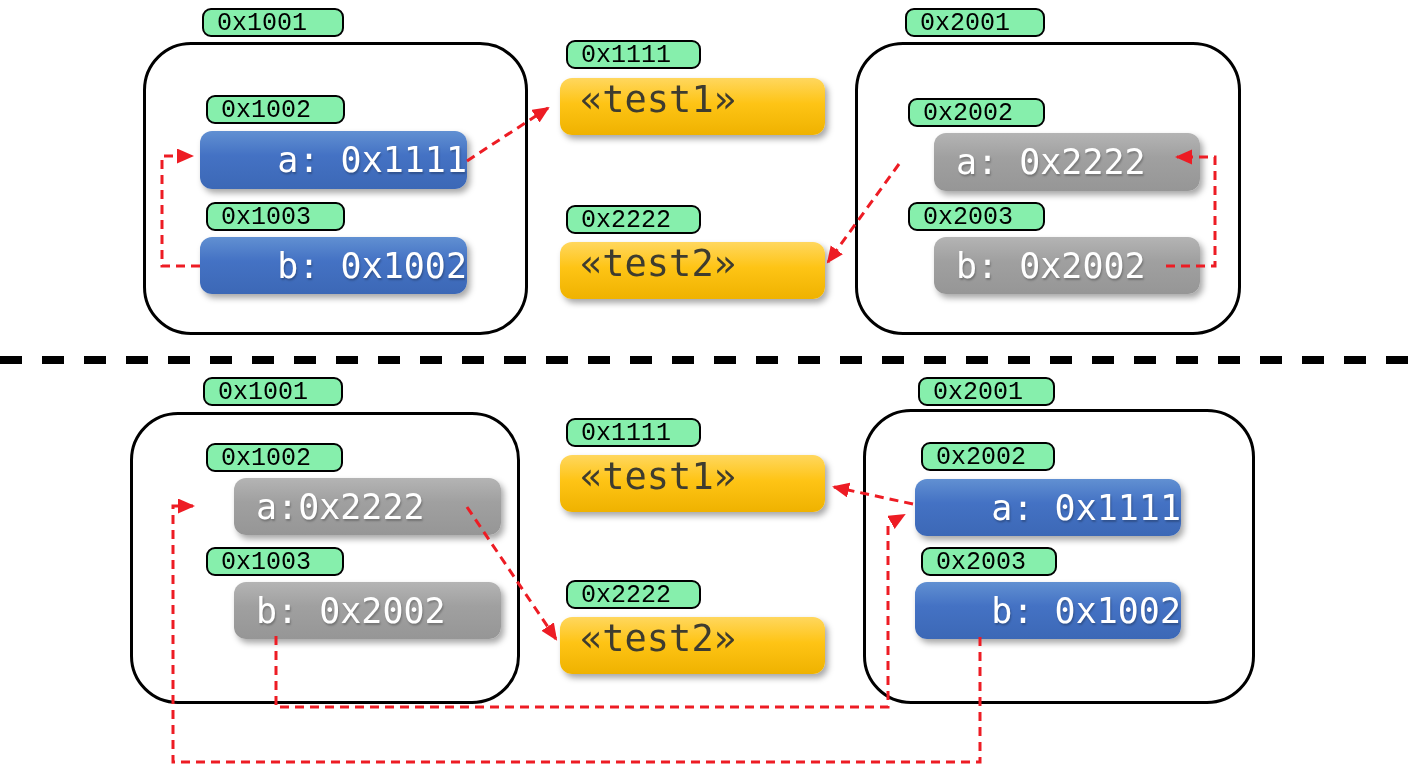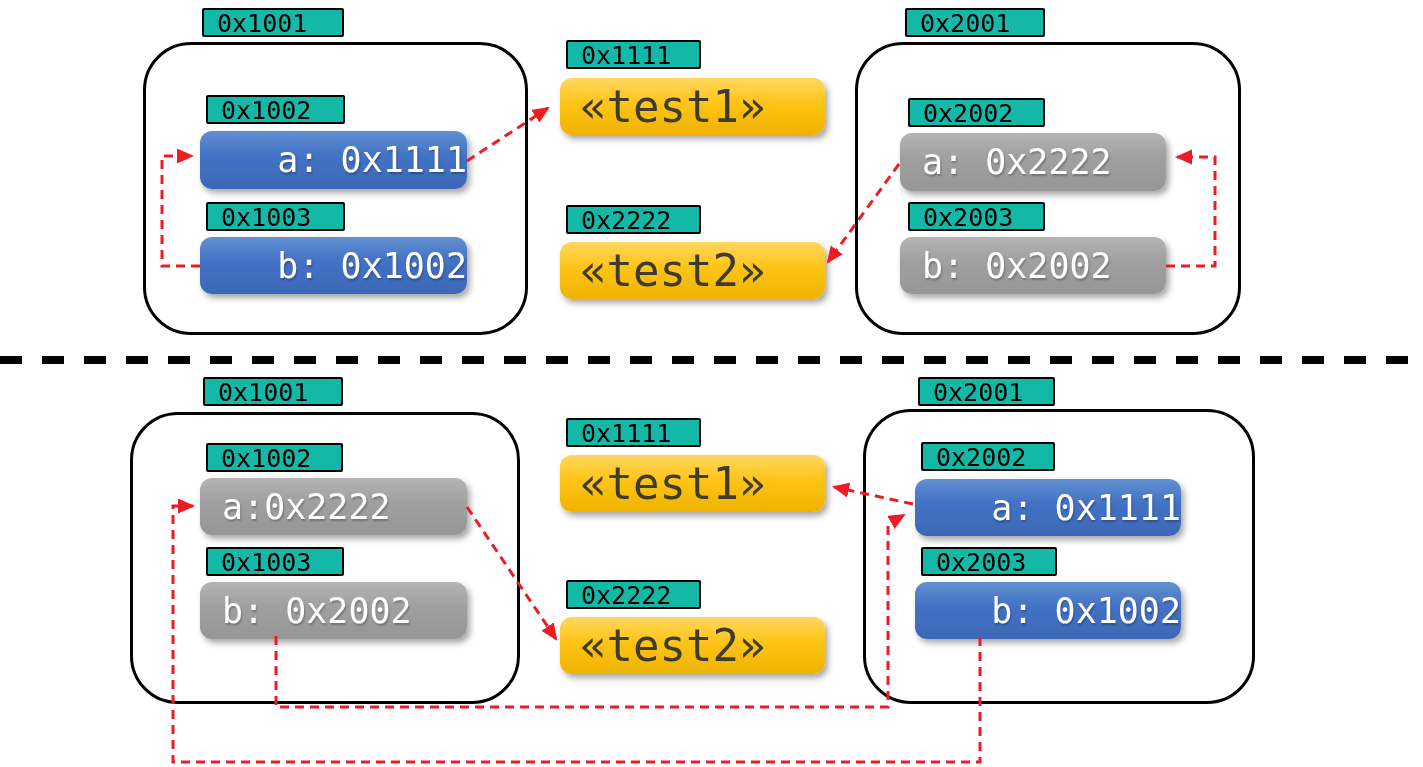--- a/index.html
+++ b/index.html
@@ -7,37 +7,37 @@
     position:relative;width:1423px;height:767px;overflow:hidden;
     font-family:"DejaVu Sans Mono","Liberation Mono",monospace;
     background:#ffffff;
   }
   .frame{
     position:absolute;border:3px solid #000;border-radius:48px;
     background:transparent;box-sizing:border-box;
   }
   .tag{
     position:absolute;height:29px;box-sizing:border-box;
-    background:#14b8a6;border:2.5px solid #000;border-radius:2px;
+    background:#86efac;border:2.5px solid #000;border-radius:9px;
     font-size:25px;line-height:25px;color:#000;
-    padding:1px 0 0 13px;white-space:nowrap;z-index:2;
+    padding:1px 0 0 13px;white-space:nowrap;z-index:2;font-family:Liberation Mono, monospace;
   }
   .slot{
     position:absolute;border-radius:12px;box-sizing:border-box;
     display:flex;align-items:center;padding-left:22px;
     color:#fff;font-size:35px;white-space:nowrap;
     box-shadow:3px 4px 6px rgba(0,0,0,0.35);
     text-shadow:1px 2px 2px rgba(0,0,0,0.25);z-index:2;
   }
   .slot.blue{background:linear-gradient(180deg,#6190d2 0%,#4472c4 42%,#3c68b6 100%);justify-content:flex-end;}
-  .slot.gray{background:linear-gradient(180deg,#b4b4b4 0%,#a0a0a0 42%,#969696 100%);}
+  .slot.gray{background:linear-gradient(180deg,#b4b4b4 0%,#a0a0a0 42%,#969696 100%);margin-left:34px;}
   .strbox{
     position:absolute;border-radius:12px;box-sizing:border-box;
-    display:flex;align-items:center;padding-left:20px;
-    color:#3e3c2f;font-size:44px;white-space:nowrap;
+    display:flex;padding-left:20px;
+    color:#3e3c2f;font-size:37px;white-space:nowrap;
     background:linear-gradient(180deg,#ffd75e 0%,#fec415 45%,#efb200 100%);
     box-shadow:3px 4px 6px rgba(0,0,0,0.35);z-index:2;
   }
   .divider{
     position:absolute;left:0;top:356px;width:1423px;height:8px;z-index:1;
     background:repeating-linear-gradient(90deg,#000 0 22px,transparent 22px 42px);
   }
   .swapbox{
     position:absolute;left:616px;top:333px;width:146px;height:57px;
     box-sizing:border-box;background:#fff;border:4px dashed #000;

